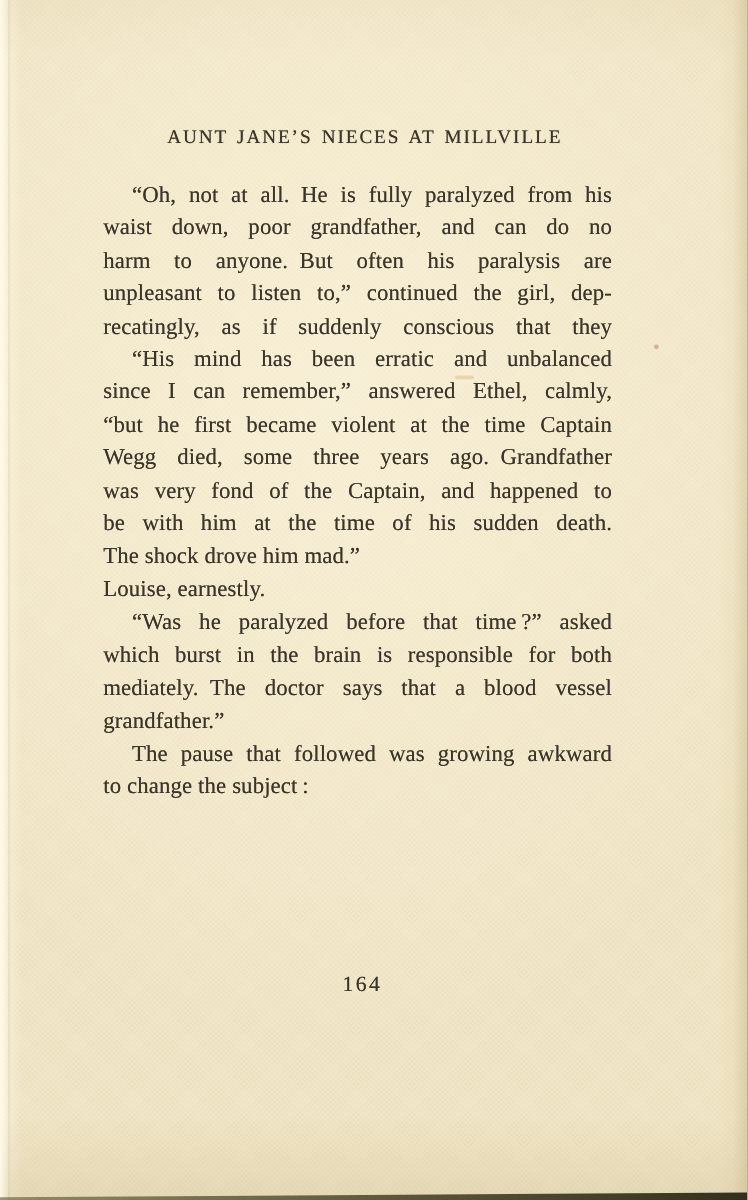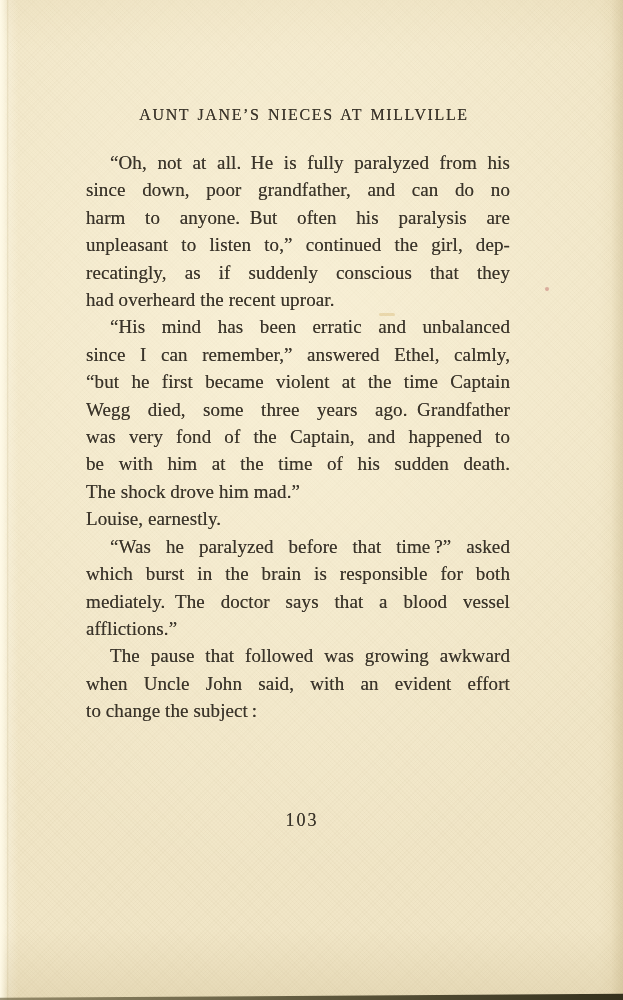--- a/index.html
+++ b/index.html
@@ -87,52 +87,50 @@
 
   <div class="edge-left"></div>
   <div class="edge-left-line"></div>
   <div class="edge-right"></div>
 
   <div class="running-header">AUNT JANE’S NIECES AT MILLVILLE</div>
 
   <div class="text-column">
       <div class="para">
         <div class="line first">“Oh, not at all. He is fully paralyzed from his</div>
-        <div class="line">since down, poor grandfather, and can do no</div>
+        <div class="line">waist down, poor grandfather, and can do no</div>
         <div class="line">harm to anyone. But often his paralysis are</div>
         <div class="line">unpleasant to listen to,” continued the girl, dep-</div>
         <div class="line">recatingly, as if suddenly conscious that they</div>
-        <div class="line plast">had overheard the recent uproar.</div>
       </div>
       <div class="para">
       </div>
       <div class="para">
         <div class="line first">“His mind has been erratic and unbalanced</div>
         <div class="line">since I can remember,” answered Ethel, calmly,</div>
         <div class="line">“but he first became violent at the time Captain</div>
         <div class="line">Wegg died, some three years ago. Grandfather</div>
         <div class="line">was very fond of the Captain, and happened to</div>
         <div class="line">be with him at the time of his sudden death.</div>
         <div class="line plast">The shock drove him mad.”</div>
       </div>
       <div class="para">
         <div class="line plast">Louise, earnestly.</div>
         <div class="line first">“Was he paralyzed before that time ?” asked</div>
       </div>
       <div class="para">
         <div class="line">which burst in the brain is responsible for both</div>
         <div class="line">mediately. The doctor says that a blood vessel</div>
-        <div class="line plast">afflictions.”</div>
+        <div class="line plast">grandfather.”</div>
       </div>
       <div class="para">
         <div class="line first">The pause that followed was growing awkward</div>
-        <div class="line">when Uncle John said, with an evident effort</div>
         <div class="line plast">to change the subject :</div>
       </div>
     </div>
 
-  <div class="page-number">103</div>
+  <div class="page-number">164</div>
 
   <div class="speck-pink"></div>
   <div class="speck-yellow"></div>
   <div class="edge-bottom"></div>
 
 </div>
 
 </body></html>

